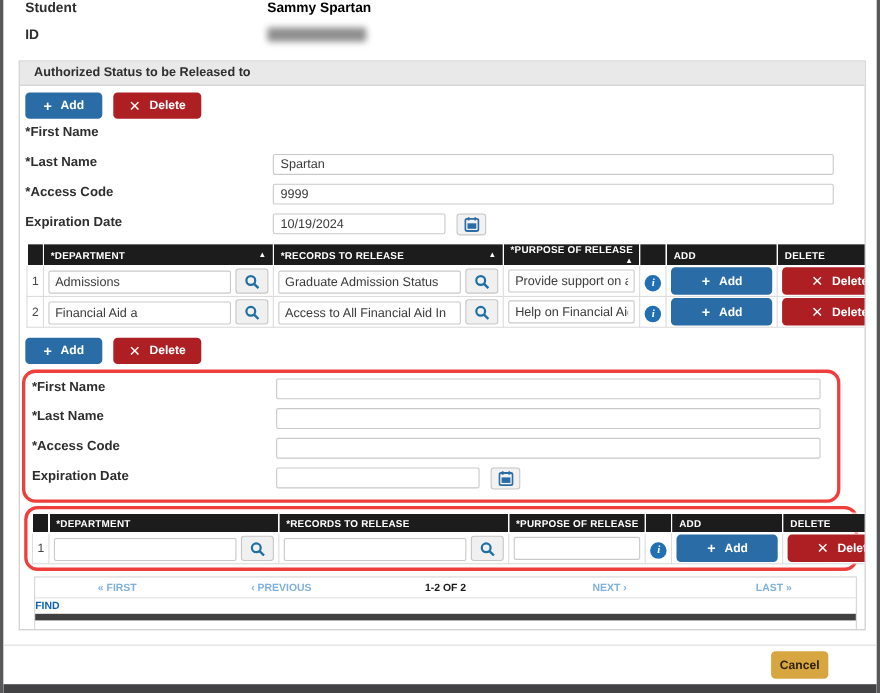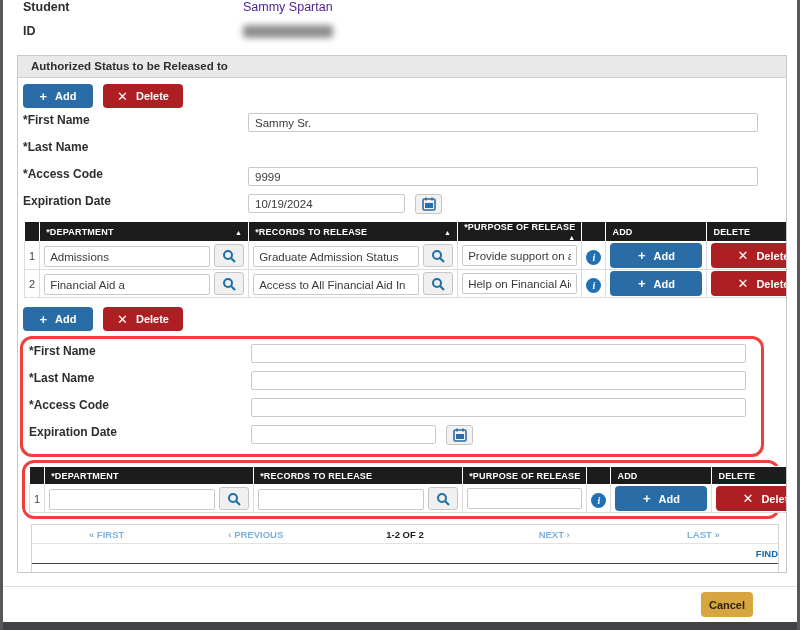--- a/index.html
+++ b/index.html
@@ -9,21 +9,21 @@
     position: relative; width: 800px; height: 630px; background: #fff;
     border-left: 3px solid #57585a; border-right: 3px solid #57585a;
     overflow: hidden;
   }
   .bottom-band { position: absolute; left: 0; right: 0; bottom: 0; height: 8px; background: #424244; }
 
   
   .top-info { padding: 0 0 0 20px; }
   .info-row { display: flex; height: 24px; align-items: flex-start; }
   .info-label { width: 220px; font-size: 12.5px; font-weight: bold; color: #2e2e2e; }
-  .info-value { font-size: 12.5px; color: #4c1d95; }
+  .info-value { font-size: 12.5px; color: #000000; font-weight: bold; }
   .blur-blob { width: 90px; height: 13px; margin-top: 1px; background: #8f8f8f; border-radius: 2px; filter: blur(3px); }
 
   
   .panel { position: absolute; left: 14px; top: 55px; width: 770px; height: 518px;
            border: 1px solid #c9c9c9; background: #fff; }
   .panel-header { height: 22px; background: #e9e9e9; border-bottom: 1px solid #cfcfcf;
                   font-size: 11.5px; font-weight: bold; color: #2e2e2e; padding: 4px 0 0 13px; }
   .panel-body { padding: 0 5px 0 5px; overflow: hidden; height: 494px; }
 
   
@@ -76,22 +76,22 @@
   .red-fields .field-input { width: 495px; }
   .red-fields .field-input.date { width: 185px; }
   .red-table { margin: 3px 0 0 -1px; width: 758px; padding: 3px 4px; }
 
   
   .pager { margin: 5px 0 0 8px; width: 748px; border: 1px solid #d4d4d4; }
   .pager-row { display: flex; height: 19px; align-items: center; border-bottom: 1px solid #e2e2e2; }
   .pager-cell { flex: 1; text-align: center; font-size: 9.5px; font-weight: bold;
                 color: #7fb1dd; cursor: pointer; }
   .pager-cell.status { color: #1a1a1a; cursor: default; }
-  .find-row { height: 20px; display: flex; align-items: center; justify-content: flex-end;
-              border-bottom: 1px solid #404040; }
+  .find-row { height: 20px; display: flex; align-items: center; justify-content: flex-start;
+              border-bottom: 6px solid #404040; }
   .find-link { font-size: 9.5px; font-weight: bold; color: #0c65ad; cursor: pointer; }
   .pager-empty { height: 20px; }
 
   
   .footer-sep { position: absolute; left: 0; right: 0; top: 586px; height: 1px; background: #dddddd; }
   .footer { position: absolute; top: 592px; right: 44px; display: flex; align-items: center; gap: 7px; }
   .gold-btn { background: #d8a641; border: none; border-radius: 4px; height: 25px; width: 52px;
               font-size: 11px; font-weight: bold; color: #2d2310; cursor: pointer; font-family: inherit; }
   .save-wrap { border: 3px solid #ee3f3c; border-radius: 9px; padding: 3px; }
 </style>
@@ -121,24 +121,24 @@
           <span>Add</span>
         </button>
         <button class="btn btn-del">
           <span class="ico">✕</span>
           <span>Delete</span>
         </button>
       </div>
 
       <div class="field-row">
         <div class="field-label">*First Name</div>
-        <input class="field-input" value="Sammy Sr." style="">
       </div>
       <div class="field-row">
         <div class="field-label">*Last Name</div>
+        <input class="field-input" value="Spartan" style="">
       </div>
       <div class="field-row">
         <div class="field-label">*Access Code</div>
         <input class="field-input" value="9999" style="">
       </div>
       <div class="field-row">
         <div class="field-label">Expiration Date</div>
         <input class="field-input date" value="10/19/2024" style="">
         <button class="cal-btn">
           <svg width="14" height="14" viewBox="0 0 14 14">

